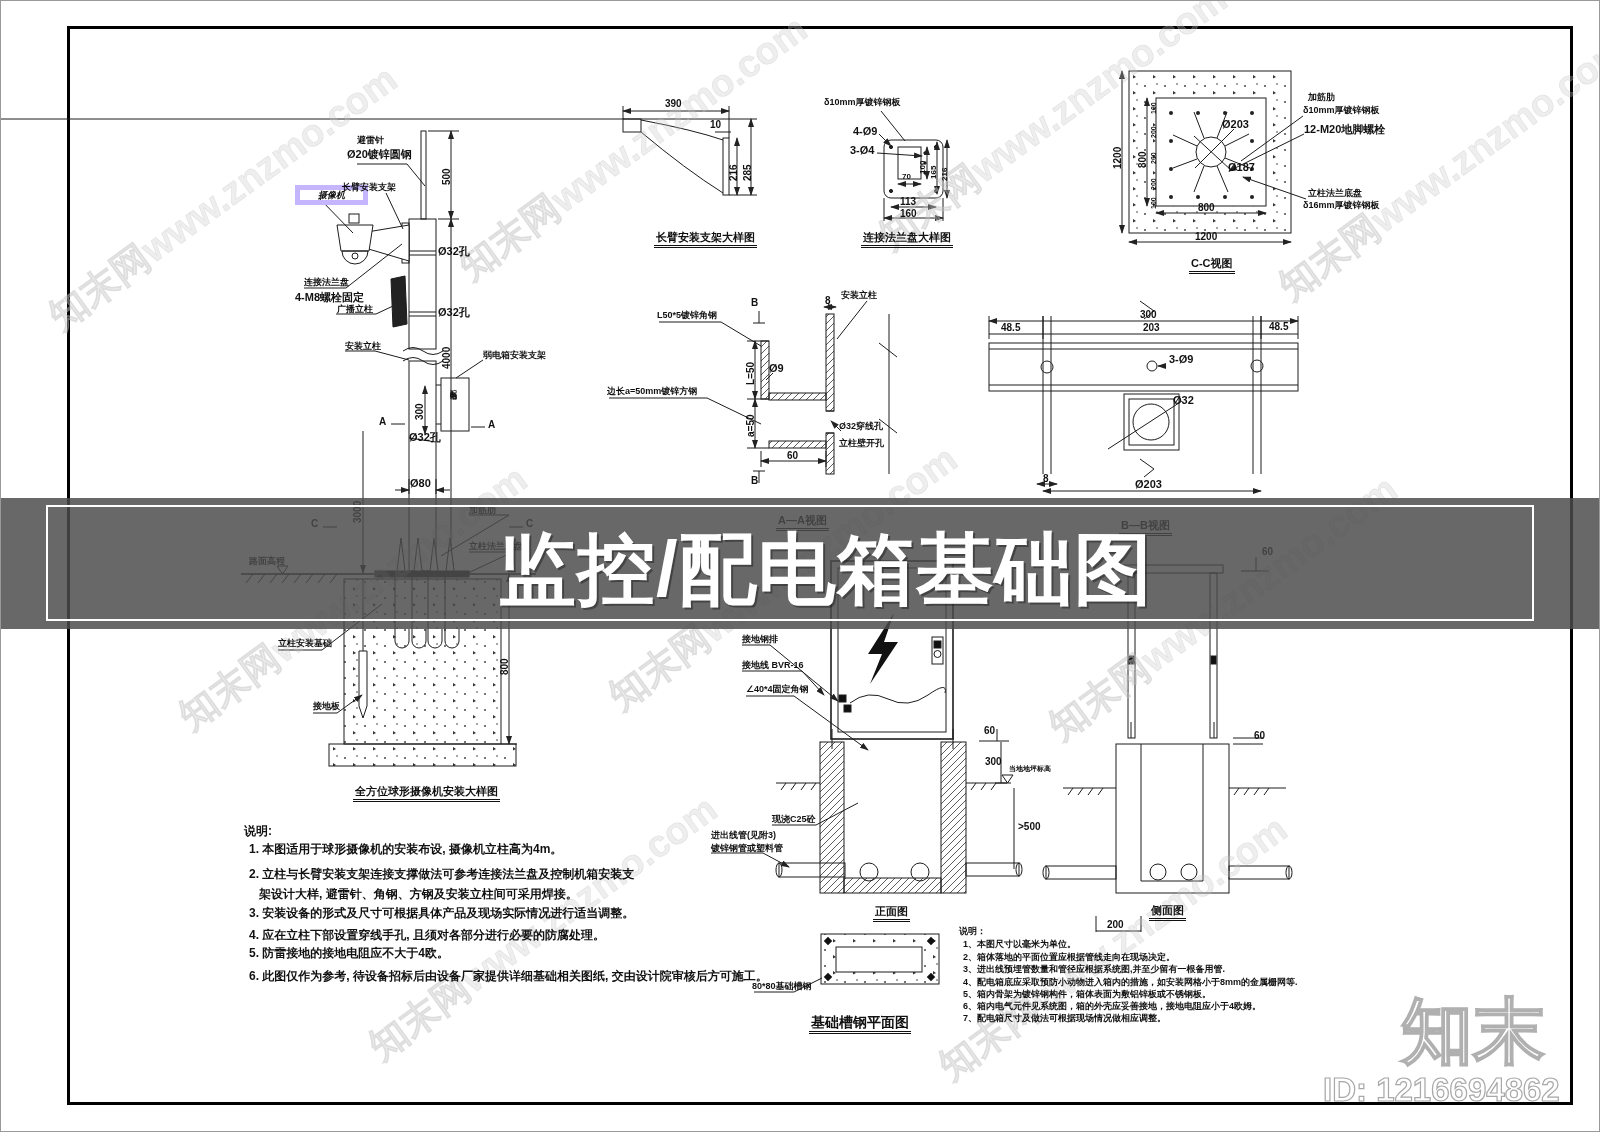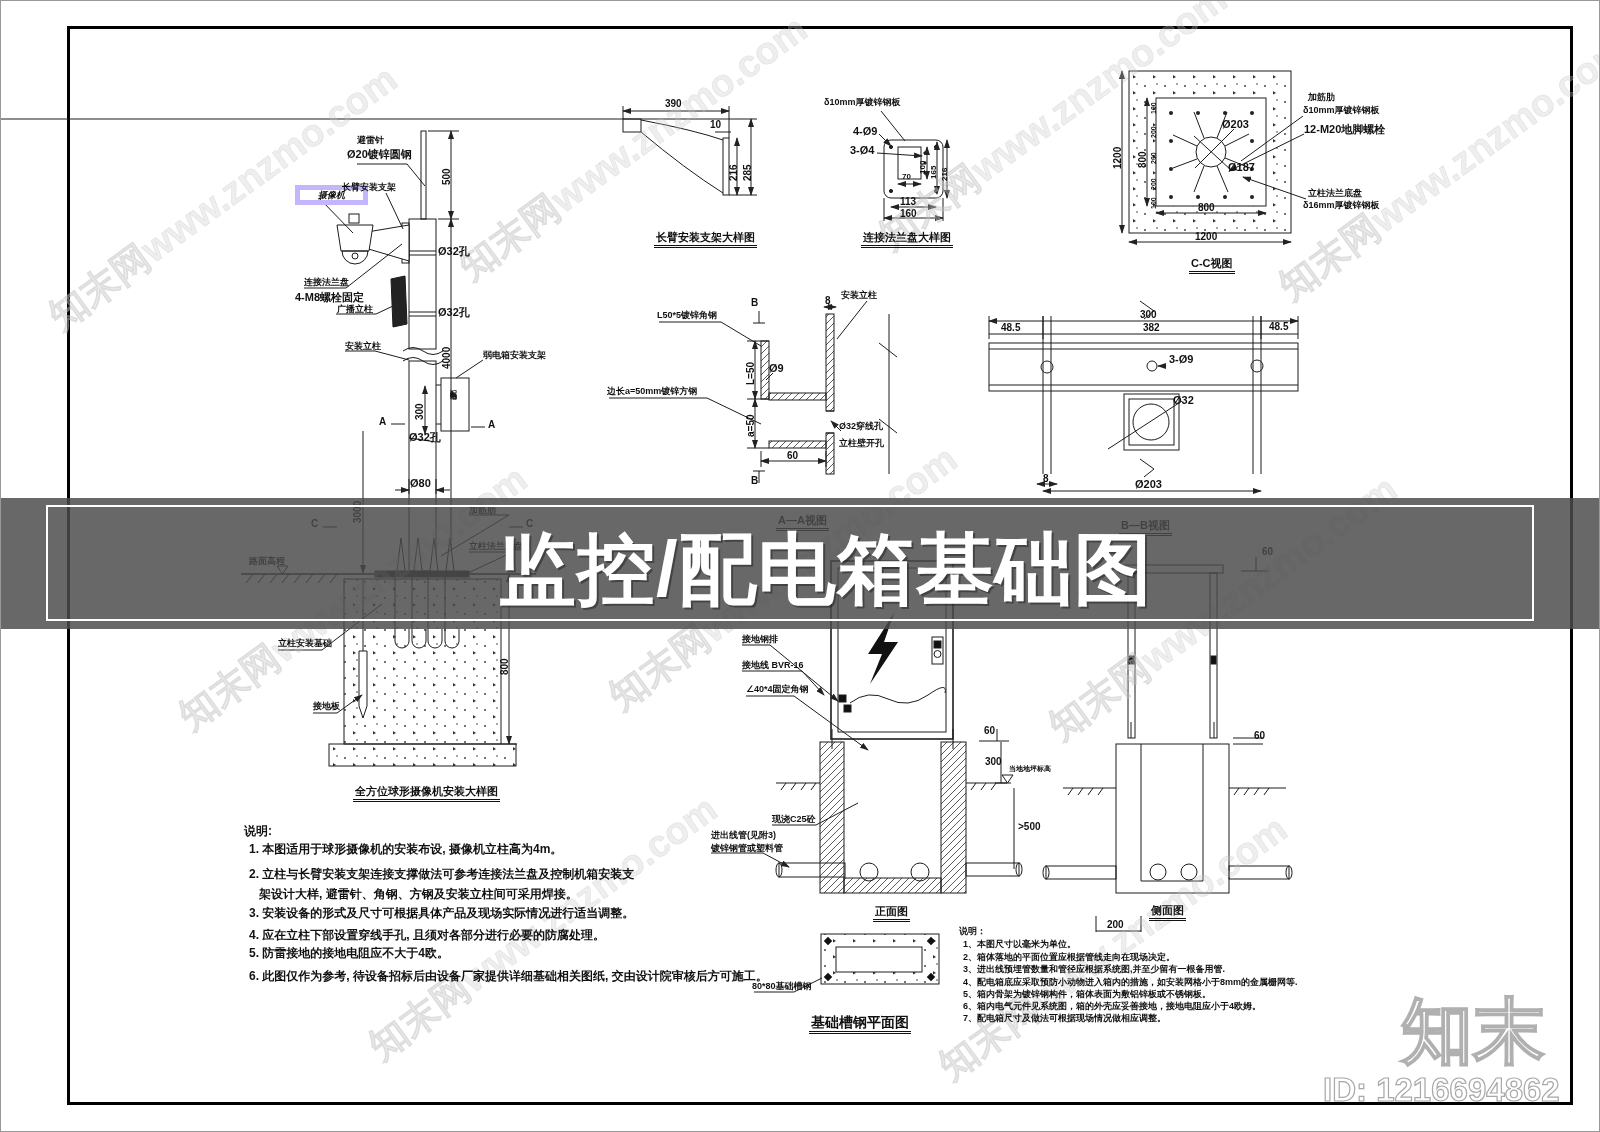--- a/index.html
+++ b/index.html
@@ -391,21 +391,21 @@
   <div class="lbl dim" style="left:824px;top:294px;">8</div>
   <div class="lbl dim vdim" style="left:744px;top:384px;">L=50</div>
   <div class="lbl dim vdim" style="left:744px;top:436px;">a=50</div>
   <div class="lbl big" style="left:768px;top:361px;">Ø9</div>
   <div class="lbl" style="left:838px;top:420px;">Ø32穿线孔</div>
   <div class="lbl" style="left:838px;top:437px;">立柱壁开孔</div>
   <div class="lbl dim" style="left:786px;top:449px;">60</div>
   <div class="lbl cap" style="left:775px;top:513px;">A—A视图</div>
 
   <div class="lbl dim" style="left:1139px;top:308px;">300</div>
-  <div class="lbl dim" style="left:1142px;top:321px;">382</div>
+  <div class="lbl dim" style="left:1142px;top:321px;">203</div>
   <div class="lbl dim" style="left:1000px;top:321px;">48.5</div>
   <div class="lbl dim" style="left:1268px;top:320px;">48.5</div>
   <div class="lbl big" style="left:1168px;top:352px;">3-Ø9</div>
   <div class="lbl big" style="left:1172px;top:393px;">Ø32</div>
   <div class="lbl dim" style="left:1042px;top:472px;">8</div>
   <div class="lbl big" style="left:1134px;top:477px;">Ø203</div>
   <div class="lbl cap" style="left:1118px;top:518px;">B—B视图</div>
 
   <div class="lbl" style="left:741px;top:633px;">接地钢排</div>
   <div class="lbl" style="left:741px;top:659px;">接地线 BVR-16</div>

